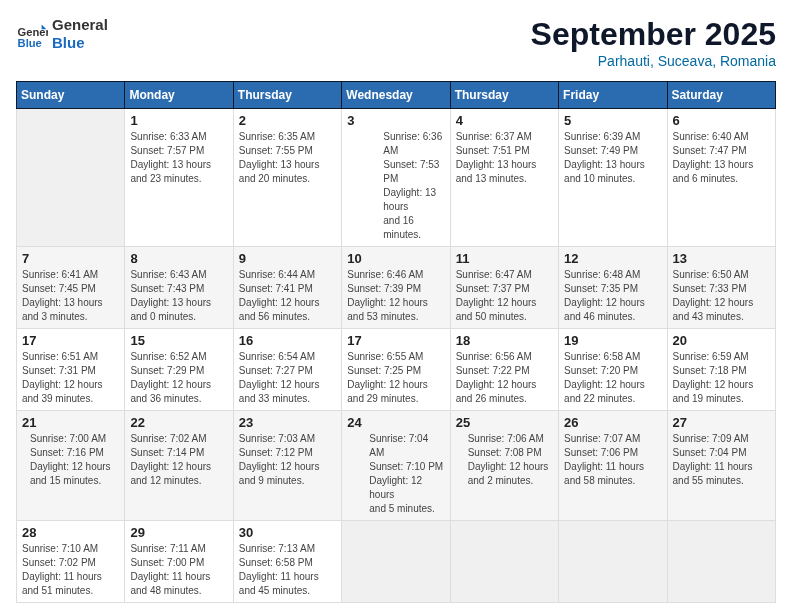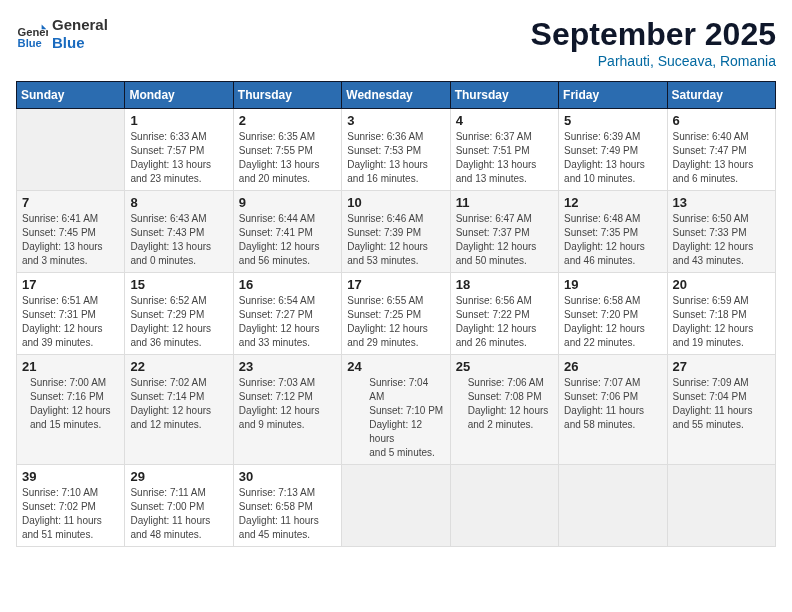--- a/index.html
+++ b/index.html
@@ -127,21 +127,21 @@
         </td>
         <td>
           <span class="day-number">2</span>
           <div class="day-info" style="white-space: pre-line;">Sunrise: 6:35 AM
 Sunset: 7:55 PM
 Daylight: 13 hours
 and 20 minutes.</div>
         </td>
         <td>
           <span class="day-number">3</span>
-          <div class="day-info" style="white-space: pre-line;">Sunrise: 6:36 AM
+          <div class="day-info" style="white-space: pre-line; margin-left: 36px;">Sunrise: 6:36 AM
 Sunset: 7:53 PM
 Daylight: 13 hours
 and 16 minutes.</div>
         </td>
         <td>
           <span class="day-number">4</span>
           <div class="day-info" style="white-space: pre-line;">Sunrise: 6:37 AM
 Sunset: 7:51 PM
 Daylight: 13 hours
 and 13 minutes.</div>
@@ -309,21 +309,21 @@
         <td>
           <span class="day-number">27</span>
           <div class="day-info" style="white-space: pre-line;">Sunrise: 7:09 AM
 Sunset: 7:04 PM
 Daylight: 11 hours
 and 55 minutes.</div>
         </td>
       </tr>
       <tr>
         <td>
-          <span class="day-number">39</span>
+          <span class="day-number">28</span>
           <div class="day-info" style="white-space: pre-line;">Sunrise: 7:10 AM
 Sunset: 7:02 PM
 Daylight: 11 hours
 and 51 minutes.</div>
         </td>
         <td>
           <span class="day-number">29</span>
           <div class="day-info" style="white-space: pre-line;">Sunrise: 7:11 AM
 Sunset: 7:00 PM
 Daylight: 11 hours

